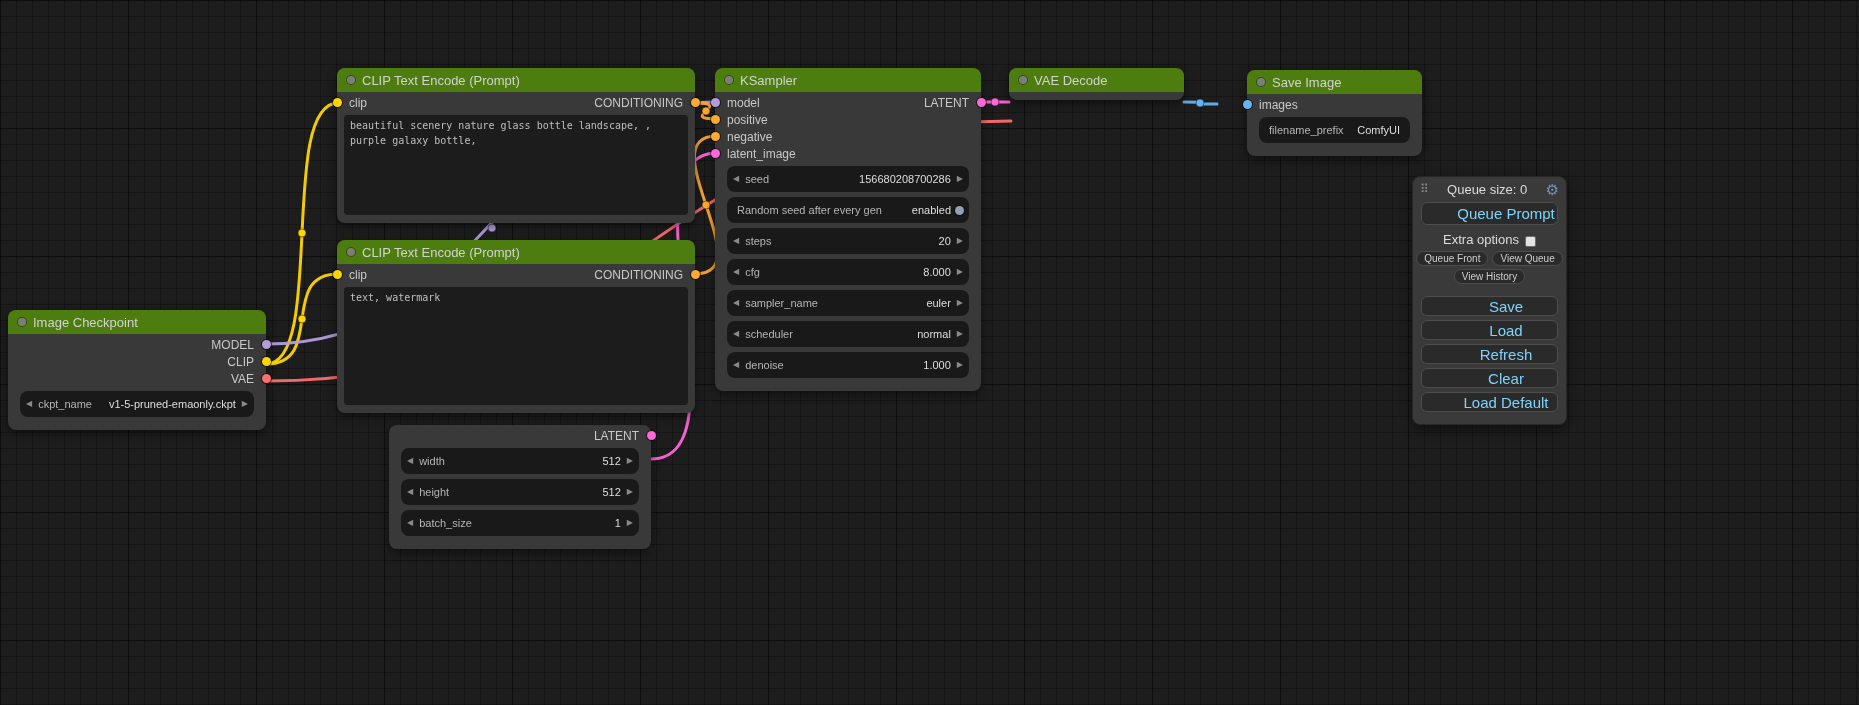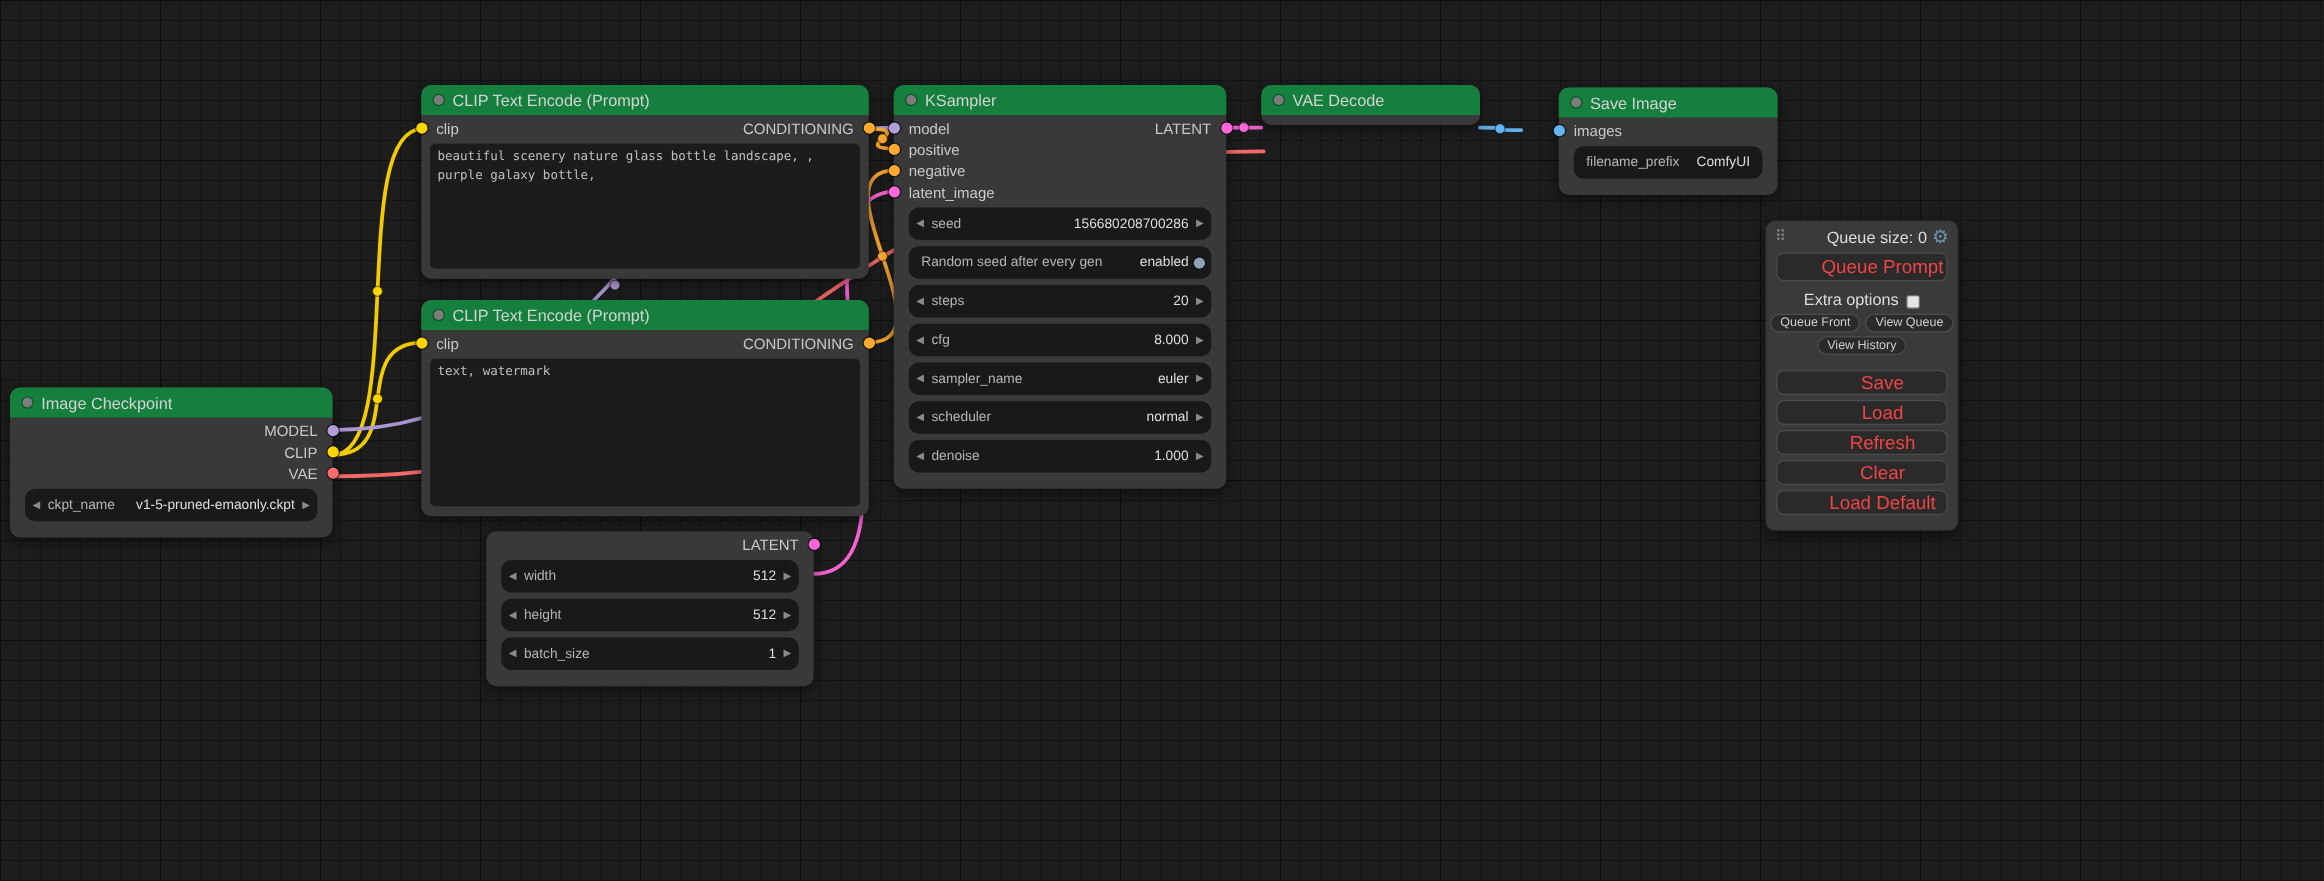--- a/index.html
+++ b/index.html
@@ -34,21 +34,21 @@
   .wires circle.image{fill:var(--c-image)}
 
   
   .node{
     position:absolute;z-index:2;background:#393939;border-radius:8px;
     box-shadow:0 3px 10px rgba(0,0,0,.5);color:#c8c8c8;font-size:12px;
     padding-bottom:8px;
   }
   .node-title{
     height:24px;display:flex;align-items:center;gap:7px;padding:0 10px;
-    background:#15803d;border-radius:8px 8px 0 0;color:#d2d2d2;font-size:13px;
+    background:#4d7c0f;border-radius:8px 8px 0 0;color:#d2d2d2;font-size:13px;
     white-space:nowrap;
   }
   .title-dot{width:8px;height:8px;border-radius:50%;background:var(--c-node_dot);flex:0 0 auto;box-shadow:0 0 0 1px rgba(0,0,0,.35)}
   .slots{margin-top:2px}
   .row{position:relative;height:17px;display:flex;align-items:center;justify-content:space-between;padding:0 12px;white-space:nowrap}
   .row .l{color:#c8c8c8}
   .row .r{margin-left:auto;color:#c8c8c8}
   .port{position:absolute;width:9px;height:9px;border-radius:50%;box-shadow:0 0 0 1px rgba(0,0,0,.55);top:4px;z-index:3}
   .port.in{left:-4.5px}
   .port.out{right:-4.5px}
@@ -77,24 +77,24 @@
   .widget.no-arrow .wval{margin-right:4px}
 
   
   .menu{
     position:absolute;left:1412px;top:176px;width:155px;z-index:4;
     background:#3a3a3a;border:1px solid #272727;border-radius:8px;
     box-shadow:0 4px 12px rgba(0,0,0,.45);padding-bottom:8px;color:#dcdcdc;
   }
   .menu-header{height:24px;display:flex;align-items:center;padding:0 7px;gap:4px}
   .drag-handle{color:#8a8a8a;font-size:12px;cursor:grab}
-  .queue-size{flex:1;text-align:right;font-size:13px;color:#dcdcdc}
+  .queue-size{flex:1;text-align:center;font-size:13px;color:#dcdcdc}
   .gear{color:var(--c-gear);font-size:15px;line-height:1;cursor:pointer}
   .btn{
-    display:block;background:#2a2a2a;border:1px solid #4d4d4d;color:#ef4444;
+    display:block;background:#2a2a2a;border:1px solid #4d4d4d;color:#7dd3fc;
     border-radius:6px;cursor:pointer;font-family:"Liberation Sans",sans-serif;padding-left:33px;
   }
   .btn.big{width:calc(100% - 16px);margin:0 auto 4px;height:20px;font-size:15px}
   .btn.queue{margin:1px auto 7px;height:23px}
   .extra-row{display:flex;align-items:flex-end;justify-content:center;gap:6px;font-size:13px;margin-bottom:4px}
   .checkbox{width:11px;height:11px;background:#e4e4e4;border:1px solid #6d6d6d;border-radius:2px;cursor:pointer}
   .small-row{display:flex;justify-content:center;gap:4px;margin-bottom:3px}
   .btn.small{display:inline-block;font-size:10px;padding:1px 7px;border-radius:9px;color:#cccccc}
   .menu-gap{height:9px}
 </style>

